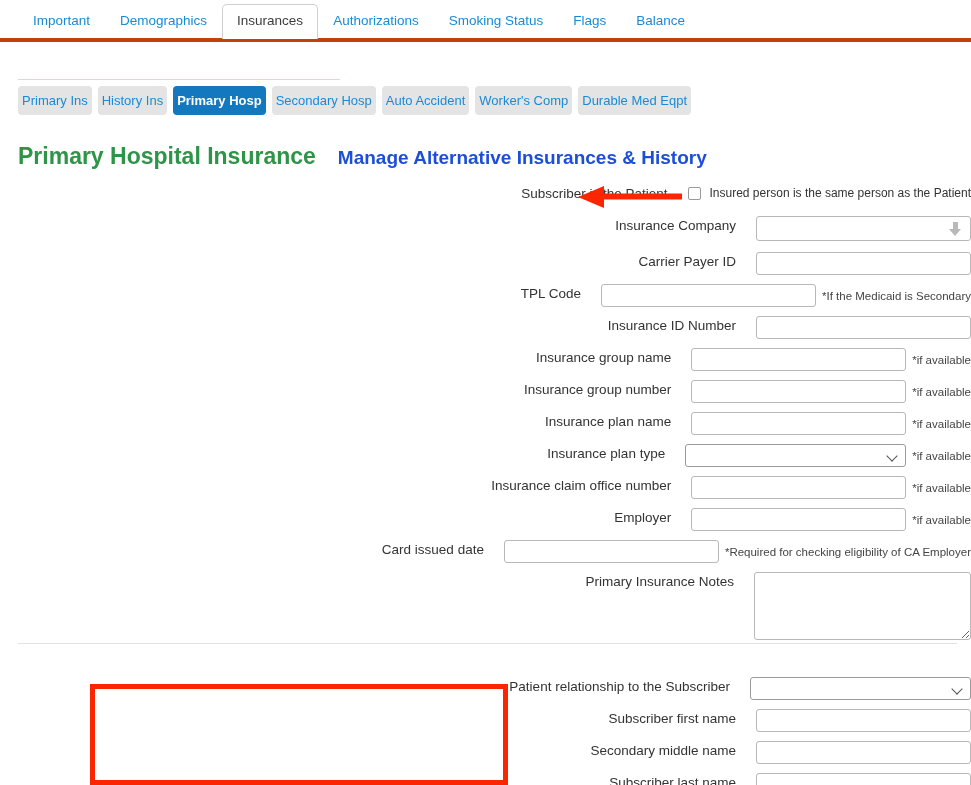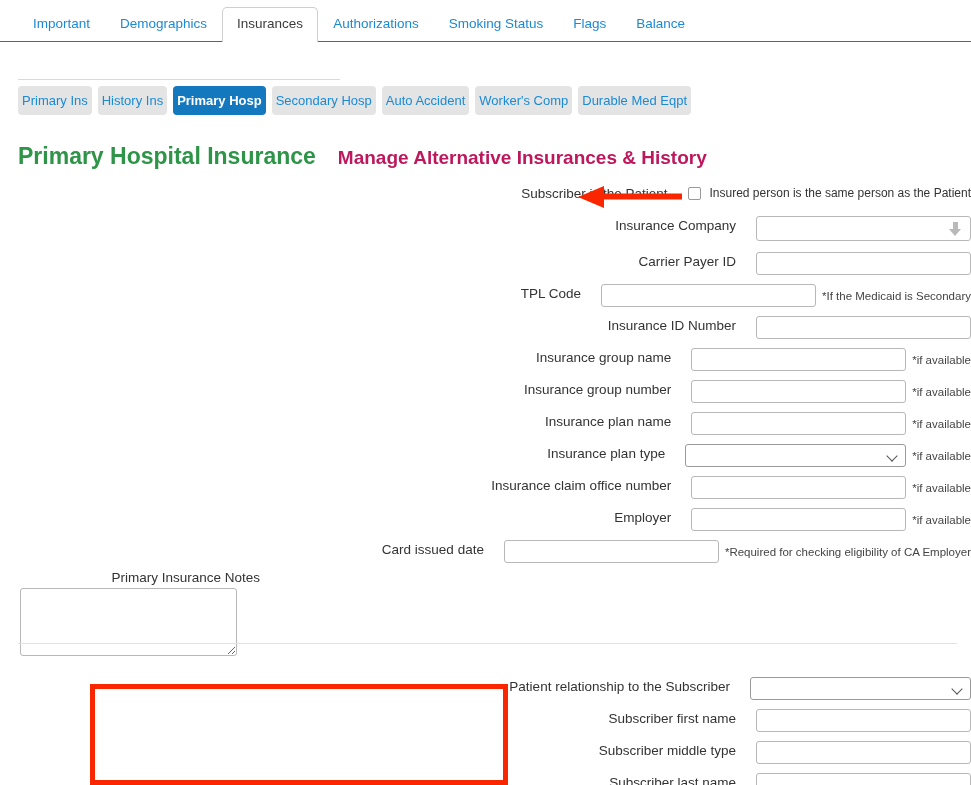--- a/index.html
+++ b/index.html
@@ -16,21 +16,21 @@
     position: relative;
   }
 
   
   .main-tabs {
     position: relative;
     height: 42px;
     padding-left: 18px;
     display: flex;
     align-items: flex-end;
-    border-bottom: 1px solid #c2410c;
+    border-bottom: 4px solid #c2410c;
   }
   .main-tab {
     font-size: 13.5px;
     color: #1b8ad4;
     padding: 7px 14px 9px 14px;
     line-height: 17px;
     cursor: pointer;
     background: transparent;
     border: 1px solid transparent;
     border-bottom: none;
@@ -89,21 +89,21 @@
     display: flex;
     align-items: baseline;
   }
   .h-green {
     color: #2e9447;
     font-size: 23px;
     font-weight: bold;
     white-space: nowrap;
   }
   .h-blue {
-    color: #be185d;
+    color: #1d4ed8;
     font-size: 19px;
     font-weight: bold;
     margin-left: 22px;
     white-space: nowrap;
     cursor: pointer;
   }
 
   
   .form-area { position: absolute; top: 184px; left: 0; width: 971px; }
   .row {
@@ -380,21 +380,21 @@
     <div class="ctrl"><input class="txt" type="text" value="" style=""></div>
     <div class="hint">*if available</div>
   </div>
 
   <div class="row">
     <div class="lbl">Card issued date</div>
     <div class="ctrl"><input class="txt" type="text" value="" style=""></div>
     <div class="hint">*Required for checking eligibility of CA Employer</div>
   </div>
 
-  <div class="row" style="height:84px;flex-direction:column;">
+  <div class="row" style="height:84px;">
     <div class="lbl">Primary Insurance Notes</div>
     <div class="ctrl">
         <textarea class="notes" style=""></textarea>
       </div>
   </div>
 
   <div class="row" style="height:32px; margin-top:21px;">
     <div class="lbl">Patient relationship to the Subscriber</div>
     <div class="ctrl">
       <span class="sel-wrap">
@@ -403,21 +403,21 @@
       </span>
     </div>
   </div>
 
   <div class="row">
     <div class="lbl">Subscriber first name</div>
     <div class="ctrl"><input class="txt" type="text" value="" style=""></div>
   </div>
 
   <div class="row">
-    <div class="lbl">Subscriber middle type</div>
+    <div class="lbl">Secondary middle name</div>
     <div class="ctrl"><input class="txt" type="text" value="" style=""></div>
   </div>
 
   <div class="row">
     <div class="lbl">Subscriber last name</div>
     <div class="ctrl"><input class="txt" type="text" value="" style=""></div>
   </div>
 
 </div>
 

